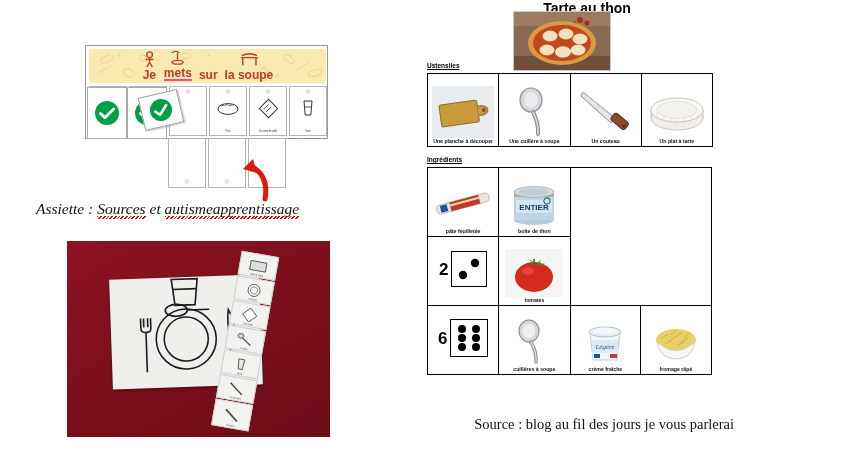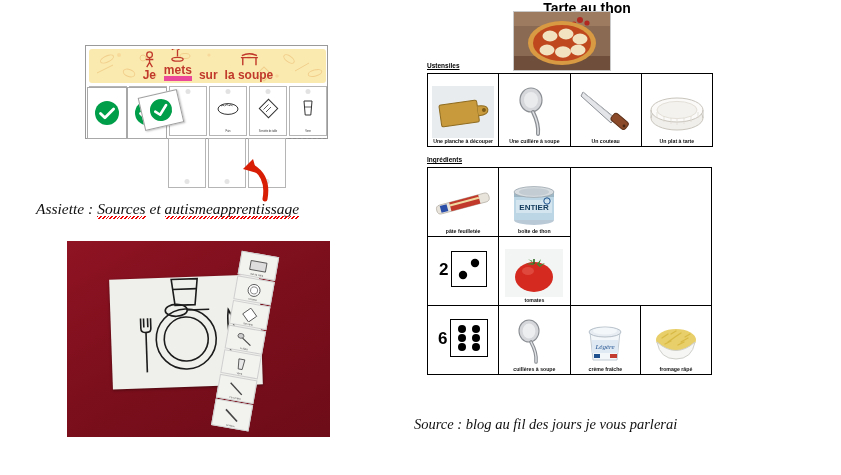--- a/index.html
+++ b/index.html
@@ -32,21 +32,21 @@
     position: absolute; left: 0; top: 0; width: 100%; height: 100%;
     display: flex; align-items: flex-end; justify-content: center; gap: 7px;
     padding-bottom: 2px; box-sizing: border-box;
   }
   .banner-word {
     display: flex; flex-direction: column; align-items: center;
     font-size: 12px; font-weight: bold; color: #c0392b; line-height: 1;
   }
   .banner-word .pic { height: 17px; display: block; }
   .banner-word .wtxt { margin-top: 1px; white-space: nowrap; }
-  .banner-word.u .wtxt { border-bottom: 5px solid #ec4899; }
+  .banner-word.u .wtxt { border-bottom: 2px solid #ec4899; }
 
   .slot-row {
     position: absolute; left: 3px; top: 40px;
     display: flex; gap: 2px;
   }
   .slot {
     width: 38px; height: 50px; border: 1px solid #b5b5b5; background: #fff;
     position: relative; box-sizing: border-box;
     display: flex; align-items: center; justify-content: center;
   }
@@ -167,22 +167,22 @@
 
   .qty-wrap {
     position: absolute; inset: 0; display: flex; align-items: center;
     justify-content: center; gap: 3px; padding-bottom: 4px; box-sizing: border-box;
   }
   .qty-num { font-size: 17px; font-weight: bold; line-height: 1; color: #000; }
   .die { border: 1.4px solid #000; background: #fff; }
 
   
   #recipe-caption {
-    left: 414px; top: 415px; width: 320px; text-align: left;
-    font-family: "Liberation Serif", serif; font-style: italic;
+    left: 414px; top: 415px; width: 320px; text-align: right;
+    font-family: "Liberation Serif", serif; 
     font-size: 14.5px; color: #111; line-height: 1.35;
   }
 </style>
 </head>
 <body>
 
 <div class="abs" id="left-board">
 
   <div class="board-outer">
 

